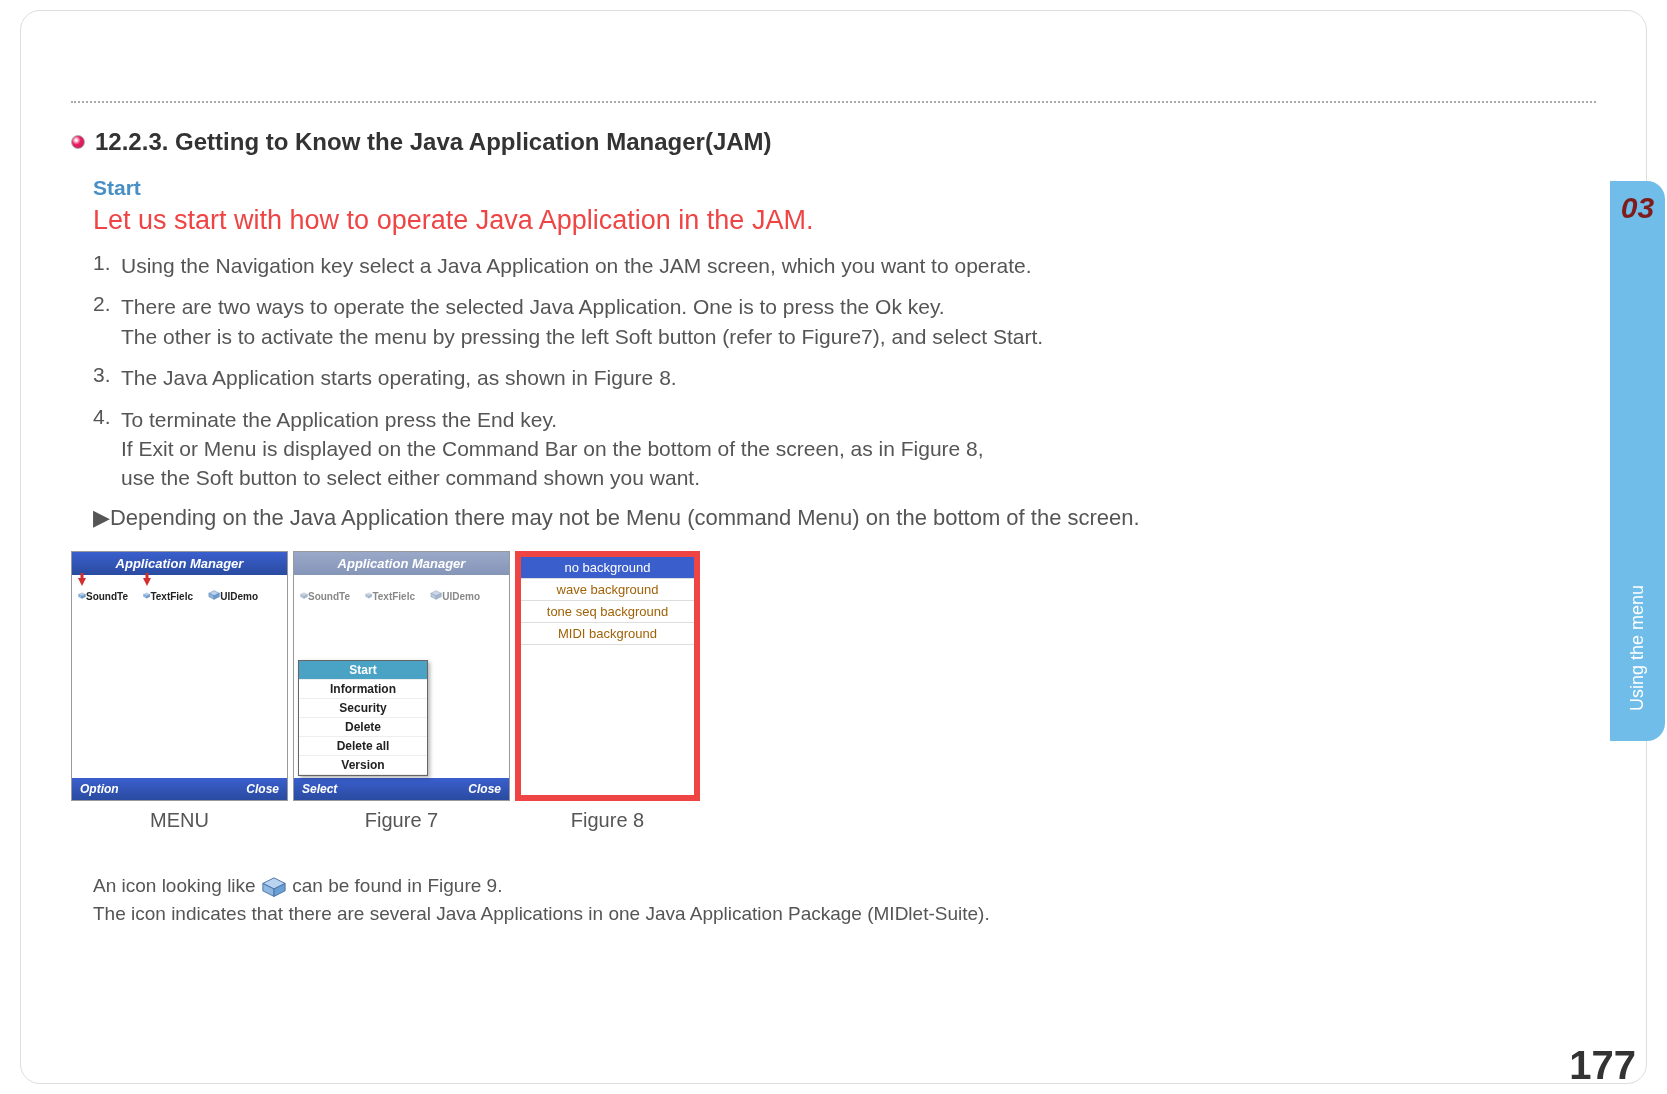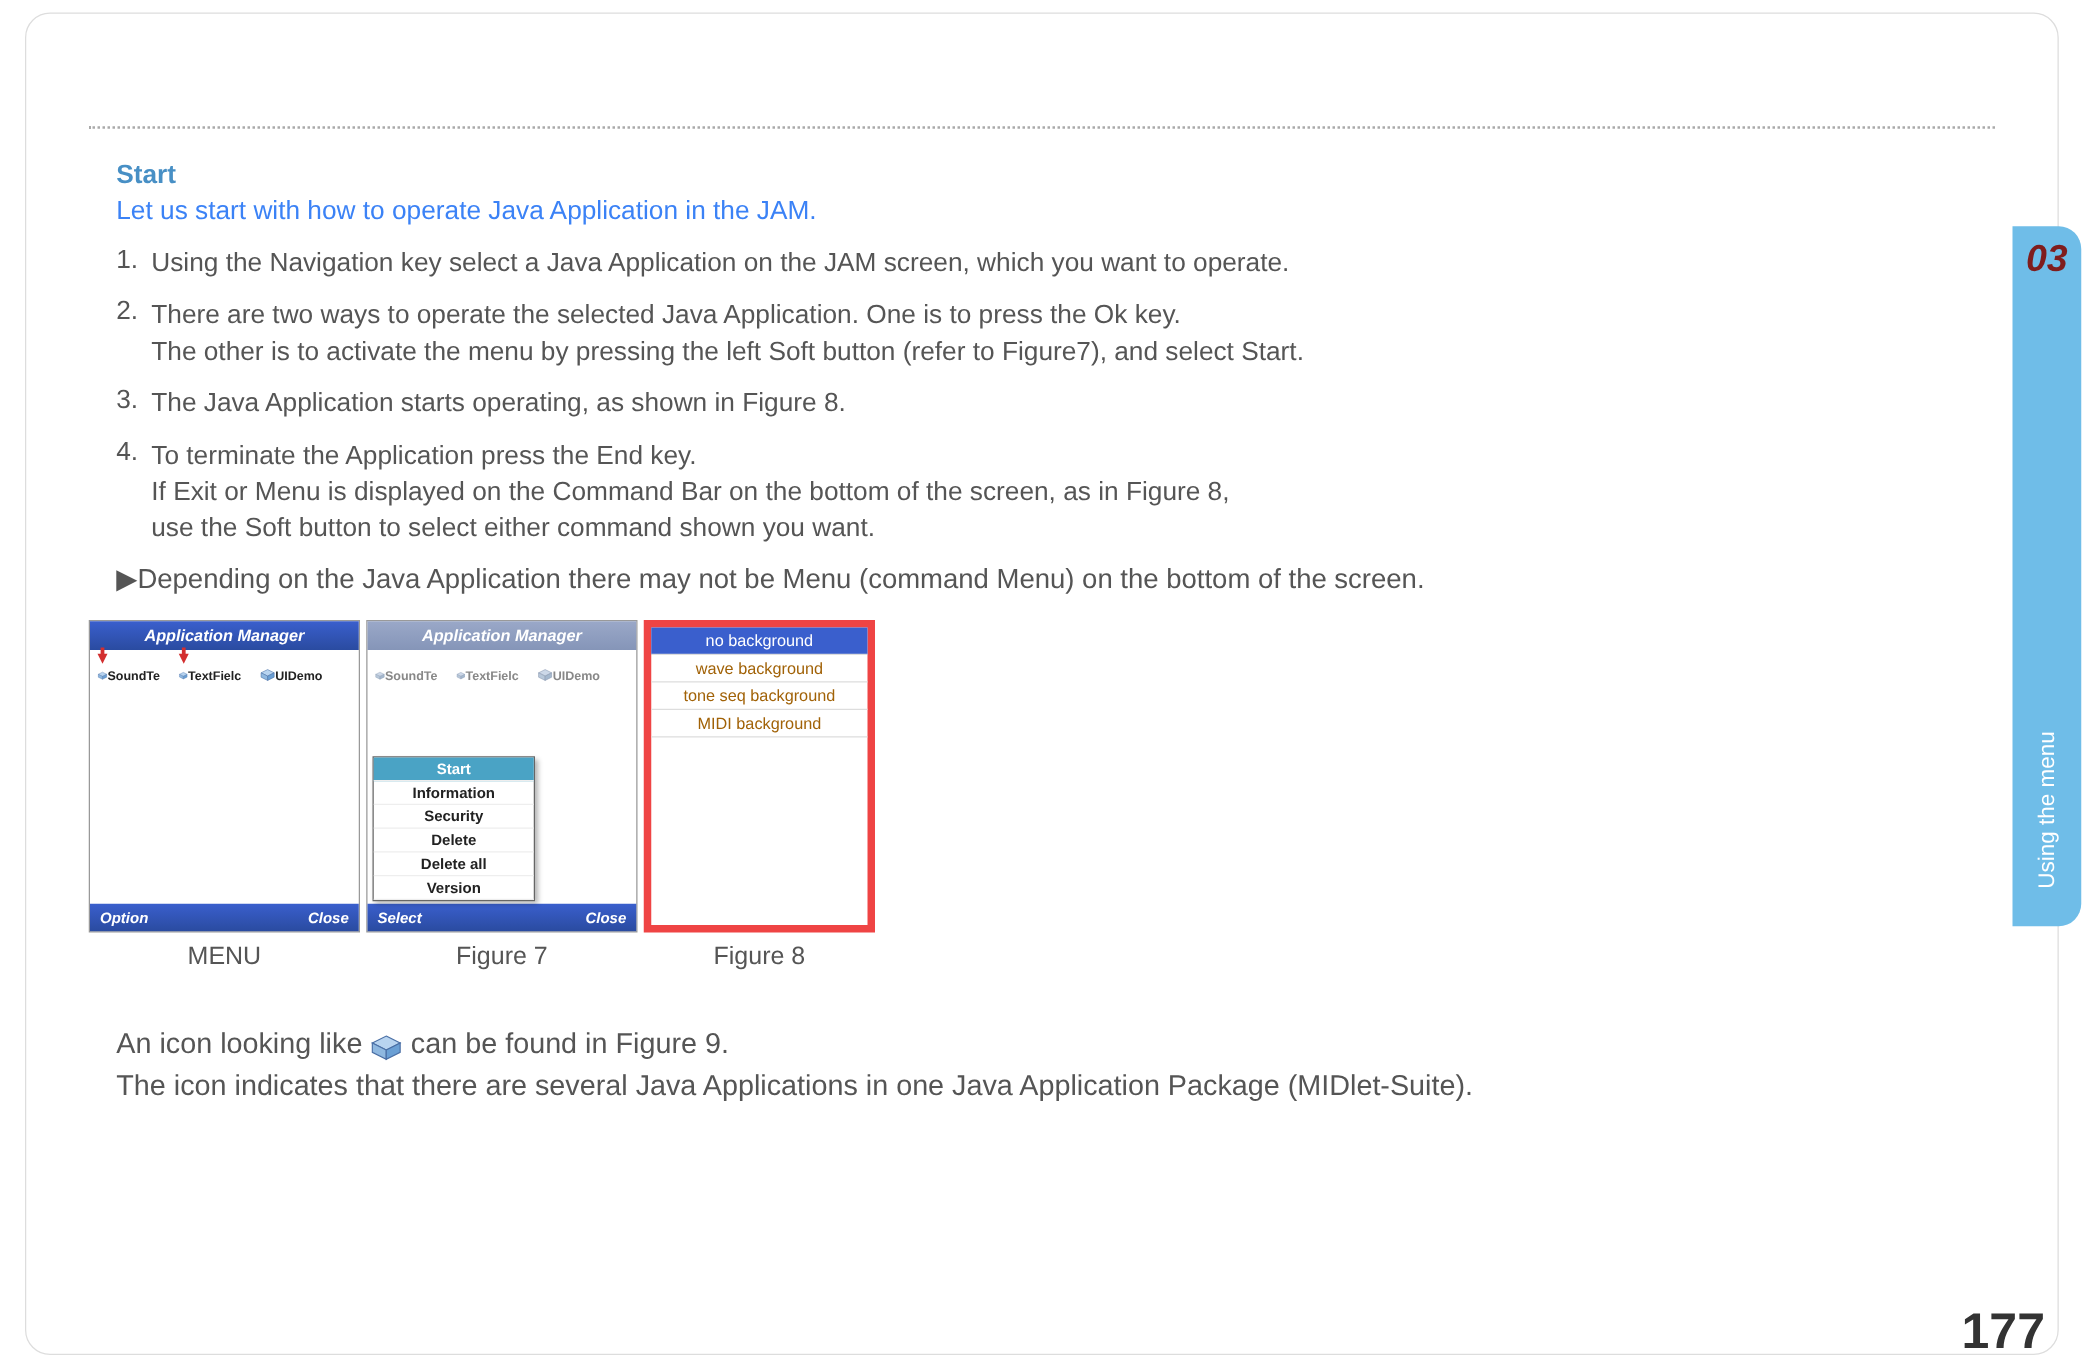--- a/index.html
+++ b/index.html
@@ -45,22 +45,22 @@
       color: #333;
     }
     .sub-heading {
       font-size: 21px;
       font-weight: bold;
       color: #478fc5;
       margin-bottom: 5px;
       margin-left: 22px;
     }
     .intro-text {
-      font-size: 21px;
-      color: #3b82f6;
+      font-size: 27px;
+      color: #ef4444;
       margin-left: 22px;
       margin-bottom: 15px;
     }
     .steps {
       margin-left: 22px;
     }
     .step {
       font-size: 21px;
       color: #555;
       margin-bottom: 12px;
@@ -194,21 +194,21 @@
     .list-item.selected {
       background: #3a5fcd;
       color: #fff;
     }
     .figure-caption {
       font-size: 20px;
       color: #555;
       margin-top: 8px;
     }
     .trailing-text {
-      font-size: 23px;
+      font-size: 19px;
       color: #555;
       margin-left: 22px;
       line-height: 1.5;
     }
     .inline-icon {
       display: inline-block;
       width: 26px;
       height: 22px;
       vertical-align: middle;
     }
@@ -248,20 +248,24 @@
       font-weight: bold;
       color: #333;
     }
   </style>
 </head>
 <body>
 
 <div class="page-frame">
   <div class="dotted-line"></div>
 
+  <div class="section-heading">
+    <span class="bullet-icon"></span>
+    <h2>12.2.3. Getting to Know the Java Application Manager(JAM)</h2>
+  </div>
 
   <div class="sub-heading">Start</div>
   <div class="intro-text">Let us start with how to operate Java Application in the JAM.</div>
 
   <div class="steps">
     <div class="step">
       <span class="step-num">1.</span>
       <span class="step-text">Using the Navigation key select a Java Application on the JAM screen, which you want to operate.</span>
     </div>
     <div class="step">

